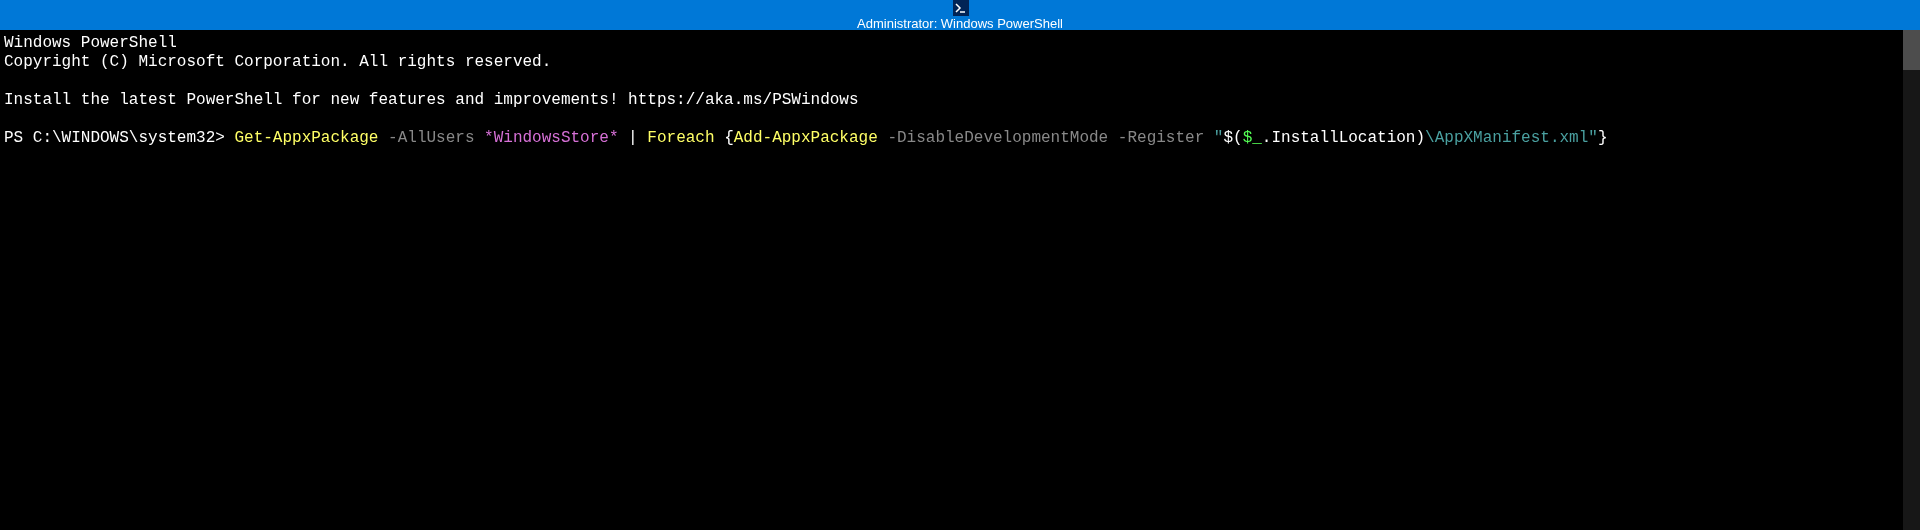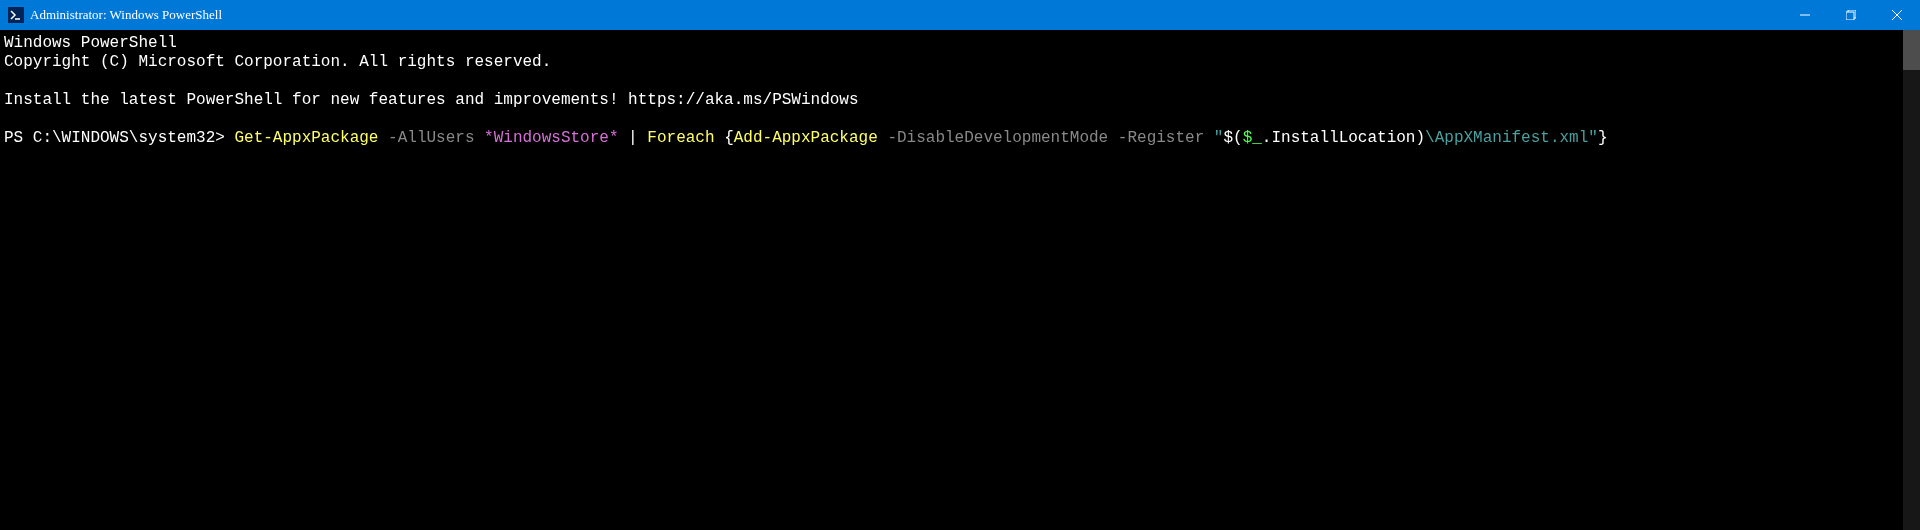--- a/index.html
+++ b/index.html
@@ -15,22 +15,23 @@
       font-size: 16px;
       overflow: hidden;
       position: relative;
     }
     .titlebar {
       height: 30px;
       background: #0078d7;
       display: flex;
       align-items: center;
       color: #fff;
-      font-family: Liberation Serif, serif;
+      font-family: Liberation Sans, sans-serif;
       font-size: 13px;
+      flex-direction: column;
     }
     .titlebar-icon {
       width: 16px;
       height: 16px;
       margin-left: 8px;
       margin-right: 6px;
       background: #012456;
       display: flex;
       align-items: center;
       justify-content: center;

